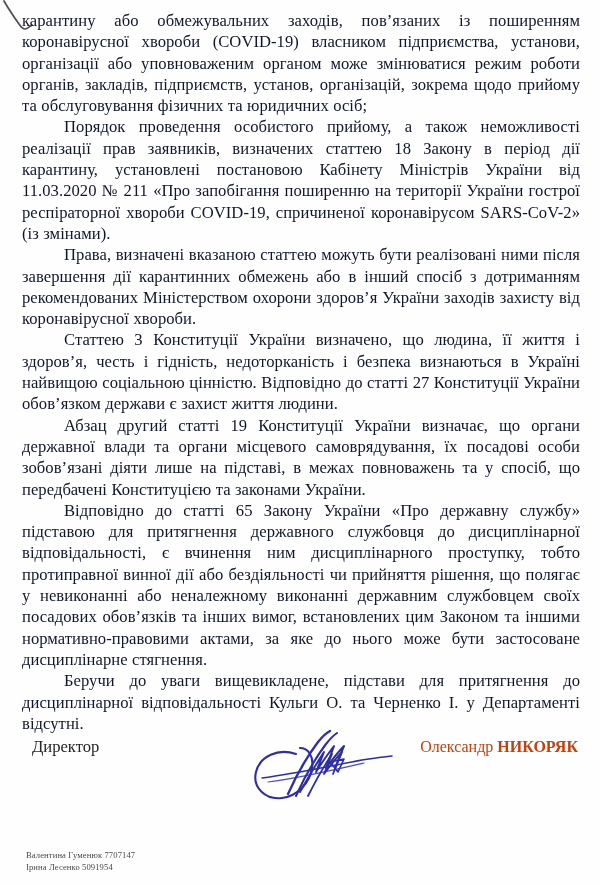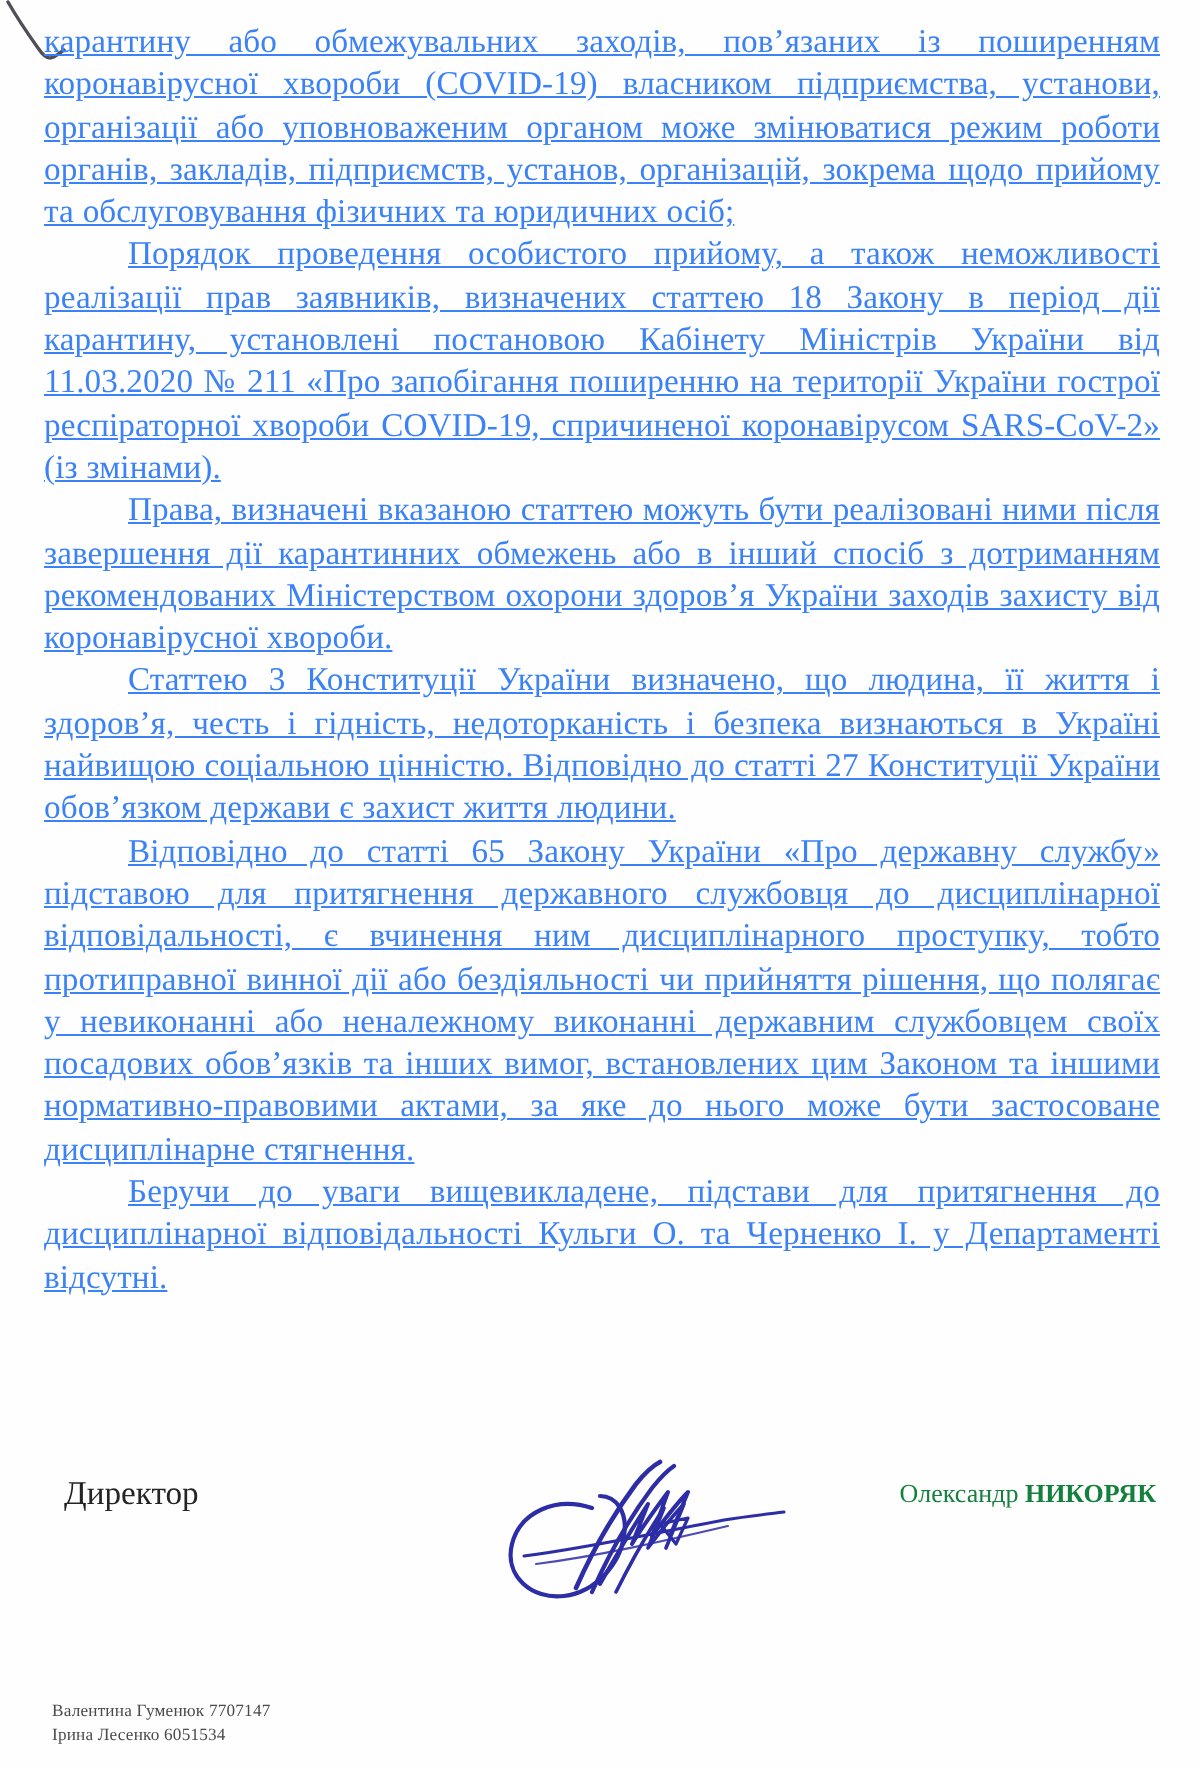--- a/index.html
+++ b/index.html
@@ -54,22 +54,21 @@
 
   p.para {
     margin: 0 0 0 0;
     text-align: justify;
     text-justify: inter-word;
     text-indent: 42px;
     font-size: 16.6px;
     line-height: 21.3px;
     letter-spacing: 0.05px;
     word-spacing: 0.2px;
-    color: #3b82f6;
-    text-decoration: underline;
+    color: #0f172a;
   }
   p.para.first { text-indent: 0; }
 
   
   #signature-block {
     position: absolute;
     left: 22px;
     top: 728px;
     width: 558px;
     height: 90px;
@@ -80,23 +79,23 @@
     top: 8px;
     font-size: 16.6px;
     line-height: 21px;
     color: #242424;
     white-space: nowrap;
   }
   #signature-name {
     position: absolute;
     right: 2px;
     top: 8px;
-    font-size: 13px;
+    font-size: 16px;
     line-height: 21px;
-    color: #15803d;
+    color: #c2410c;
     white-space: nowrap;
   }
   #signature-name .surname { font-weight: 700; }
 
   #signature-ink {
     position: absolute;
     left: 212px;
     top: -12px;
     width: 200px;
     height: 100px;
@@ -124,20 +123,21 @@
     <path d="M2 1 C6 8, 12 17, 17 24 C19 27, 21 29, 23 29 C25 29, 27 27, 30 25" stroke="#4f4f55" stroke-width="1.7" stroke-linecap="round" fill="none"></path>
   </svg>
 
   <div id="paper-texture"></div>
 
   <div id="body-text">
     <p class="para first">карантину або обмежувальних заходів, пов’язаних із поширенням коронавірусної хвороби (COVID-19) власником підприємства, установи, організації або уповноваженим органом може змінюватися режим роботи органів, закладів, підприємств, установ, організацій, зокрема щодо прийому та обслуговування фізичних та юридичних осіб;</p>
     <p class="para">Порядок проведення особистого прийому, а також неможливості реалізації прав заявників, визначених статтею 18 Закону в період дії карантину, установлені постановою Кабінету Міністрів України від 11.03.2020 № 211 «Про запобігання поширенню на території України гострої респіраторної хвороби COVID-19, спричиненої коронавірусом SARS-CoV-2» (із змінами).</p>
     <p class="para">Права, визначені вказаною статтею можуть бути реалізовані ними після завершення дії карантинних обмежень або в інший спосіб з дотриманням рекомендованих Міністерством охорони здоров’я України заходів захисту від коронавірусної хвороби.</p>
     <p class="para">Статтею 3 Конституції України визначено, що людина, її життя і здоров’я, честь і гідність, недоторканість і безпека визнаються в Україні найвищою соціальною цінністю. Відповідно до статті 27 Конституції України обов’язком держави є захист життя людини.</p>
+    <p class="para">Абзац другий статті 19 Конституції України визначає, що органи державної влади та органи місцевого самоврядування, їх посадові особи зобов’язані діяти лише на підставі, в межах повноважень та у спосіб, що передбачені Конституцією та законами України.</p>
     <p class="para">Відповідно до статті 65 Закону України «Про державну службу» підставою для притягнення державного службовця до дисциплінарної відповідальності, є вчинення ним дисциплінарного проступку, тобто протиправної винної дії або бездіяльності чи прийняття рішення, що полягає у невиконанні або неналежному виконанні державним службовцем своїх посадових обов’язків та інших вимог, встановлених цим Законом та іншими нормативно-правовими актами, за яке до нього може бути застосоване дисциплінарне стягнення.</p>
     <p class="para">Беручи до уваги вищевикладене, підстави для притягнення до дисциплінарної відповідальності Кульги О. та Черненко І. у Департаменті відсутні.</p>
   </div>
 
   <div id="signature-block">
     <div id="signature-role">Директор</div>
 
     <svg id="signature-ink" viewBox="0 0 200 100" fill="none" aria-hidden="true">
       <g stroke="#2d2da6" fill="none" stroke-linecap="round" stroke-linejoin="round">
 
@@ -157,16 +157,16 @@
     </svg>
 
     <div id="signature-name">
       <span>Олександр</span>
       <span class="surname">НИКОРЯК</span>
     </div>
   </div>
 
   <div id="footer-contacts">
     <div>Валентина Гуменюк 7707147</div>
-    <div>Ірина Лесенко 6051534</div>
+    <div>Ірина Лесенко 5091954</div>
   </div>
 
 </div>
 
 </body></html>

